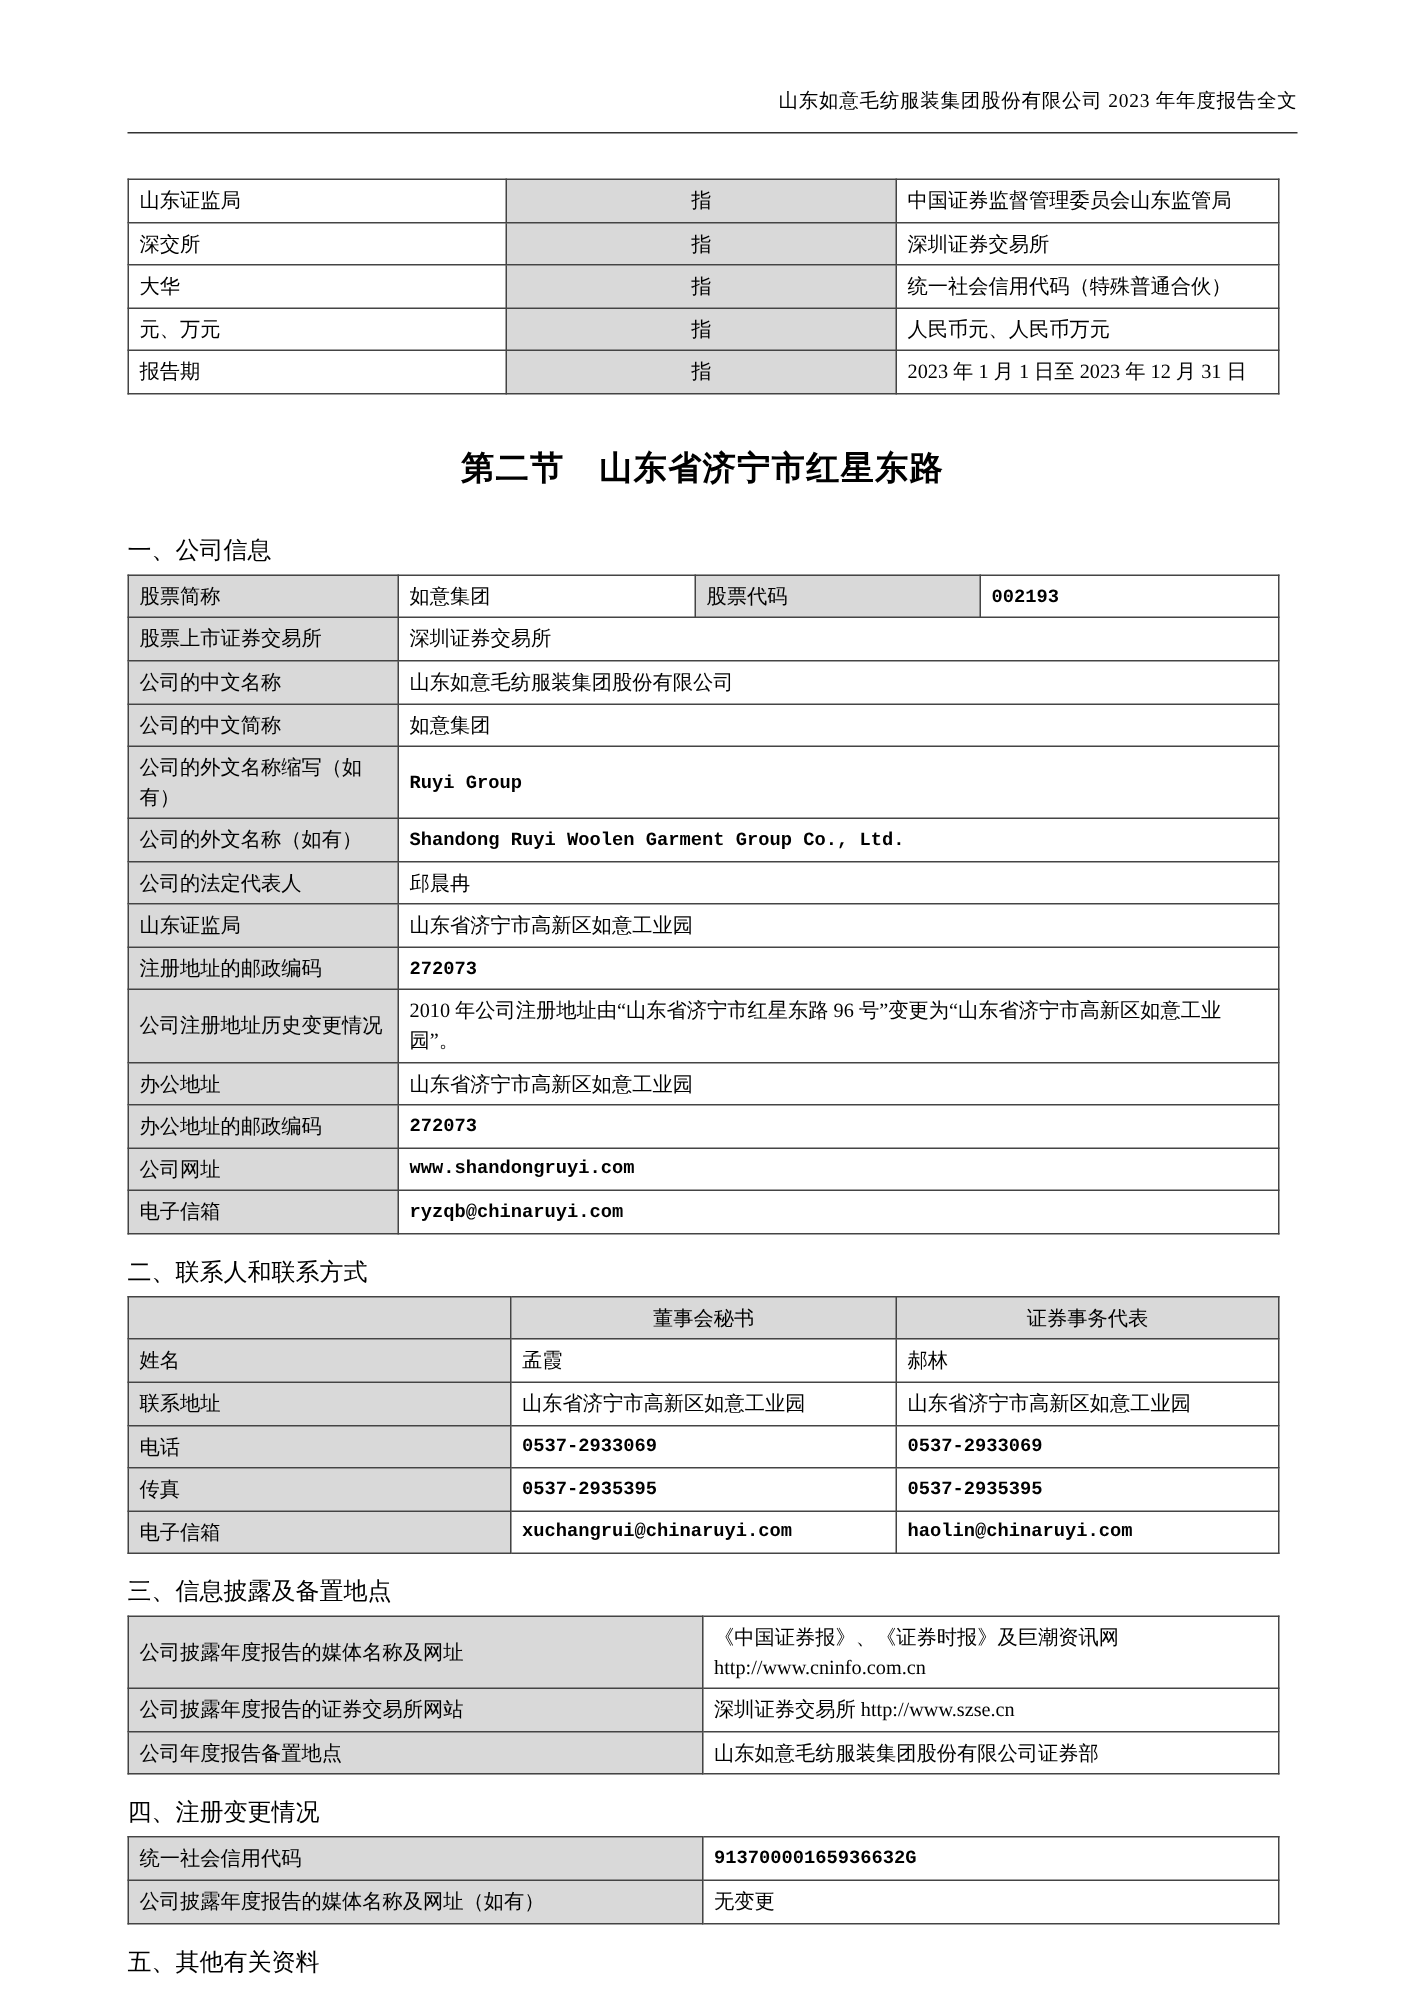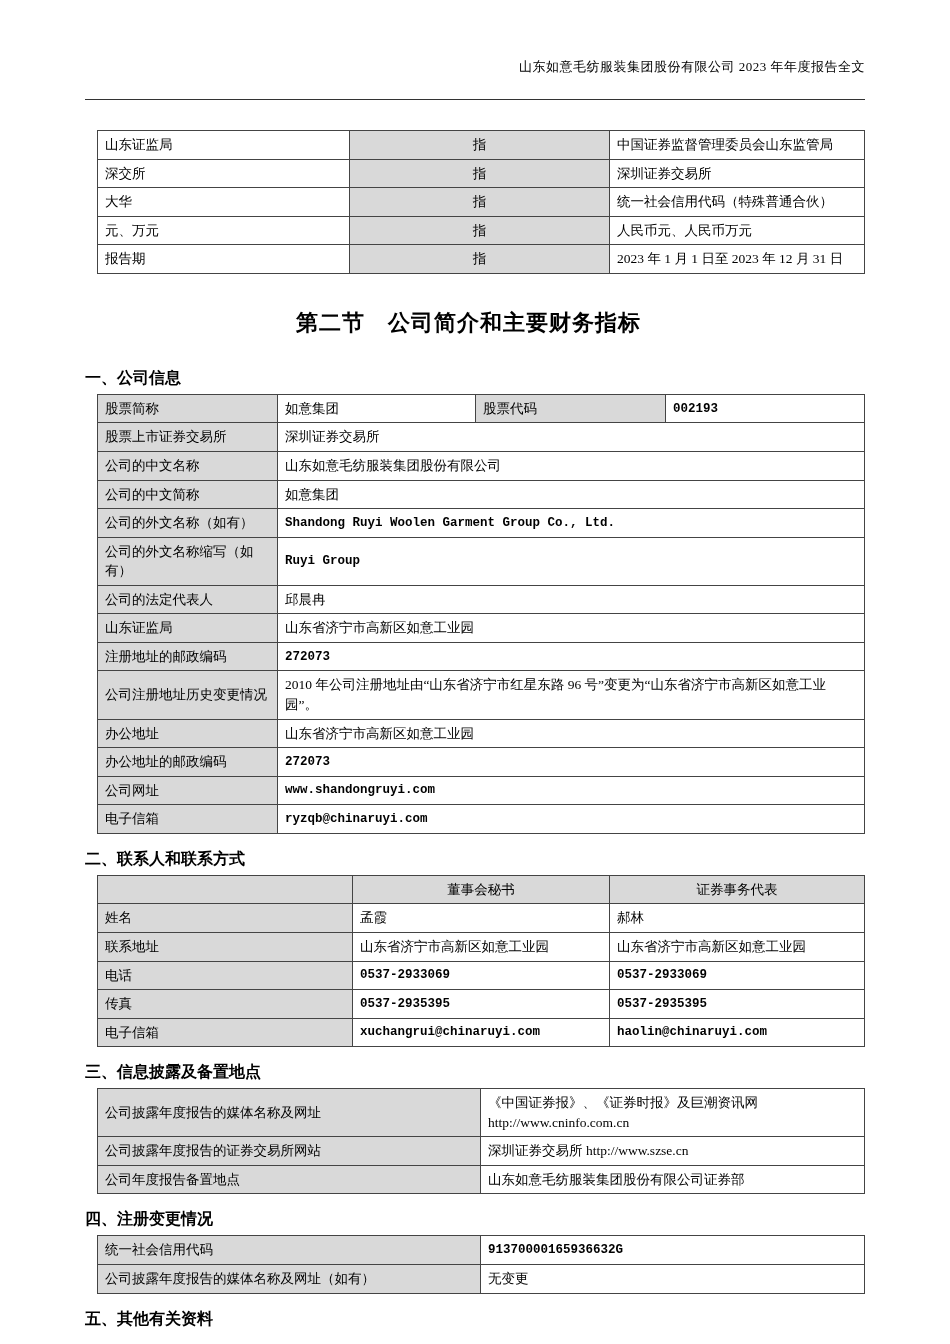--- a/index.html
+++ b/index.html
@@ -9,32 +9,31 @@
     min-height: 1344px;
     font-family: "Liberation Serif", "DejaVu Serif", serif;
     color: #000;
   }
   .page { padding: 58px 85px 30px 85px; }
 
   .doc-header {
     width: 780px;
     text-align: right;
     font-size: 13px;
-    padding-bottom: 23px;
+    padding-bottom: 12px;
     border-bottom: 1px solid #333;
     margin-bottom: 30px;
     letter-spacing: 0.5px;
   }
 
   table.tbl {
     border-collapse: collapse;
     width: 767px;
     table-layout: fixed;
     font-size: 13.5px;
-    margin-left: 12px;
   }
   table.tbl td {
     border: 1px solid #444;
     padding: 4px 7px;
     vertical-align: middle;
     line-height: 1.45;
     word-break: break-word;
   }
   .gray { background: #d9d9d9; }
   .center { text-align: center; }
@@ -45,21 +44,21 @@
   .section-title {
     width: 767px;
     text-align: center;
     font-size: 22px;
     font-weight: bold;
     margin: 34px 0 30px 0;
     letter-spacing: 1px;
   }
   .heading {
     font-size: 16px;
-    font-weight: bold;
+    font-weight: normal;
     margin: 15px 0 5px 0;
   }
 </style>
 </head>
 <body>
 
 <div class="page">
 
   <div class="doc-header">山东如意毛纺服装集团股份有限公司 2023 年年度报告全文</div>
 
@@ -91,21 +90,21 @@
         <td>人民币元、人民币万元</td>
       </tr>
       <tr class="row-tall">
         <td>报告期</td>
         <td class="gray center">指</td>
         <td>2023 年 1 月 1 日至 2023 年 12 月 31 日</td>
       </tr>
     </tbody>
   </table>
 
-  <h1 class="section-title">第二节　公司简介和主要财务指标</h1>
+  <h1 class="section-title">第二节　山东省济宁市红星东路</h1>
 
   <h2 class="heading">一、公司信息</h2>
   <table class="tbl">
     <colgroup>
         <col style="width:180px">
         <col style="width:198px">
         <col style="width:190px">
         <col style="width:199px">
       </colgroup>
     <tbody>
@@ -121,26 +120,26 @@
       </tr>
       <tr>
         <td class="gray">公司的中文名称</td>
         <td colspan="3">山东如意毛纺服装集团股份有限公司</td>
       </tr>
       <tr>
         <td class="gray">公司的中文简称</td>
         <td colspan="3">如意集团</td>
       </tr>
       <tr>
+        <td class="gray">公司的外文名称缩写（如有）</td>
+        <td colspan="3" class="mono">Ruyi Group</td>
+      </tr>
+      <tr>
         <td class="gray">公司的外文名称（如有）</td>
         <td colspan="3" class="mono">Shandong Ruyi Woolen Garment Group Co., Ltd.</td>
-      </tr>
-      <tr>
-        <td class="gray">公司的外文名称缩写（如有）</td>
-        <td colspan="3" class="mono">Ruyi Group</td>
       </tr>
       <tr>
         <td class="gray">公司的法定代表人</td>
         <td colspan="3">邱晨冉</td>
       </tr>
       <tr>
         <td class="gray">山东证监局</td>
         <td colspan="3">山东省济宁市高新区如意工业园</td>
       </tr>
       <tr>

